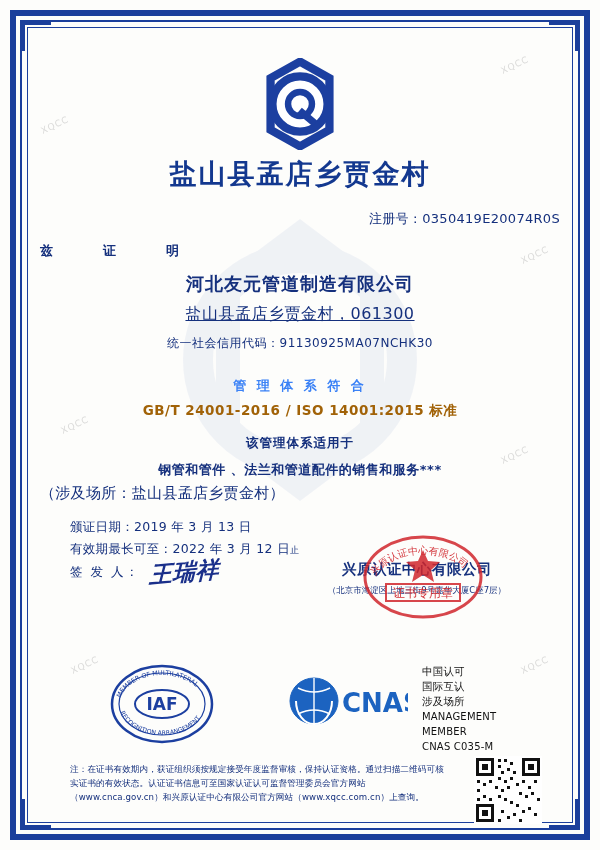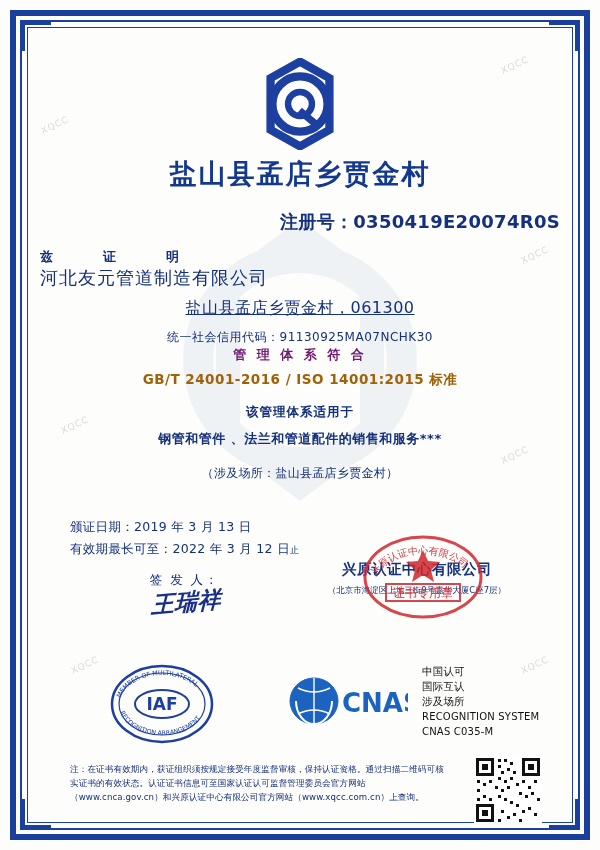--- a/index.html
+++ b/index.html
@@ -66,62 +66,63 @@
     letter-spacing:2px;
     color:#13388f;
     font-weight:bold;
     margin-top:4px;
     font-family:"DejaVu Sans","Liberation Sans",sans-serif;
   }
 
   .regline{
     text-align:right;
     margin-top:18px;
-    font-size:18px;
-    color:#15307d;
-    font-weight:bold;
+    font-size:13px;
+    color:#15307d;
+    font-weight:normal;
     letter-spacing:.3px;
   }
 
   .hereby{
     text-align:left;
     margin-top:14px;
     font-size:13px;
     color:#15307d;
     font-weight:bold;
     letter-spacing:8px;
   }
 
   .company{
-    margin-top:0;
+    text-align:center;
+    margin-top:12px;
     font-size:18px;
     color:#15307d;
-    font-weight:normal;
+    font-weight:bold;
     letter-spacing:1px;
   }
   .addr{
     text-align:center;
     margin-top:8px;
     font-size:16px;
     color:#15307d;
     letter-spacing:.5px;
     text-decoration:underline;
   }
   .credit{
     text-align:center;
     margin-top:10px;
     font-size:12px;
     color:#15307d;
     letter-spacing:.5px;
   }
   .sysconform{
     text-align:center;
-    margin-top:0;
+    margin-top:25px;
     font-size:13px;
-    color:#701a75;
+    color:#3b82f6;
     font-weight:bold;
     letter-spacing:3px;
   }
   .standard{
     text-align:center;
     margin-top:7px;
     font-size:13.5px;
     color:#a16207;
     font-weight:bold;
     letter-spacing:.5px;
@@ -136,40 +137,38 @@
   }
   .scope{
     text-align:center;
     margin-top:9px;
     font-size:13px;
     color:#15307d;
     font-weight:bold;
     letter-spacing:.5px;
   }
   .site{
-    text-align:center;
-    margin-top:17px;
-    font-size:12px;
+    margin-top:5px;
+    font-size:15px;
     color:#15307d;
     letter-spacing:.3px;
   }
 
   .dates{
     position:absolute;
     left:30px;
     top:476px;
     font-size:12.5px;
     color:#15307d;
     line-height:22px;
     letter-spacing:.3px;
   }
   .dates .row{white-space:nowrap;}
   .sig-row{
-    margin-top:8px;
-    display:flex;align-items:center;gap:0;flex-direction:column;
+    display:flex;align-items:center;gap:7px;
   }
   .sig-label{font-size:12.5px;color:#15307d;letter-spacing:2px;}
   .signature{
     font-family:"DejaVu Serif","Liberation Serif",serif;
     font-size:23px;
     color:#1a2f8a;
     font-style:italic;
     transform:rotate(-5deg) skewX(-6deg);
     margin-left:2px;
     font-weight:bold;
@@ -341,21 +340,21 @@
         <path d="M26 4 L26 50" stroke="#ffffff" stroke-width="1.4"></path>
         <path d="M10 14 Q26 22 42 14" fill="none" stroke="#ffffff" stroke-width="1.4"></path>
         <path d="M10 40 Q26 32 42 40" fill="none" stroke="#ffffff" stroke-width="1.4"></path>
         <text x="54" y="38" font-size="26" font-weight="bold" fill="#1c63c0" font-family="'DejaVu Sans',sans-serif">CNAS</text>
       </svg>
 
       <div class="cnas-text">
         <div>中国认可</div>
         <div>国际互认</div>
         <div>涉及场所</div>
-        <div class="en">RECOGNITION SYSTEM</div>
+        <div class="en">MANAGEMENT MEMBER</div>
         <div class="en">CNAS C035-M</div>
       </div>
     </div>
 
     <div class="note">注：在证书有效期内，获证组织须按规定接受年度监督审核，保持认证资格。通过扫描二维码可核实证书的有效状态。认证证书信息可至国家认证认可监督管理委员会官方网站（www.cnca.gov.cn）和兴原认证中心有限公司官方网站（www.xqcc.com.cn）上查询。</div>
 
     <svg class="qr" viewBox="0 0 68 68">
       <rect width="68" height="68" fill="#ffffff"></rect>
       <g fill="#111">
         <rect x="2" y="2" width="18" height="18"></rect>

